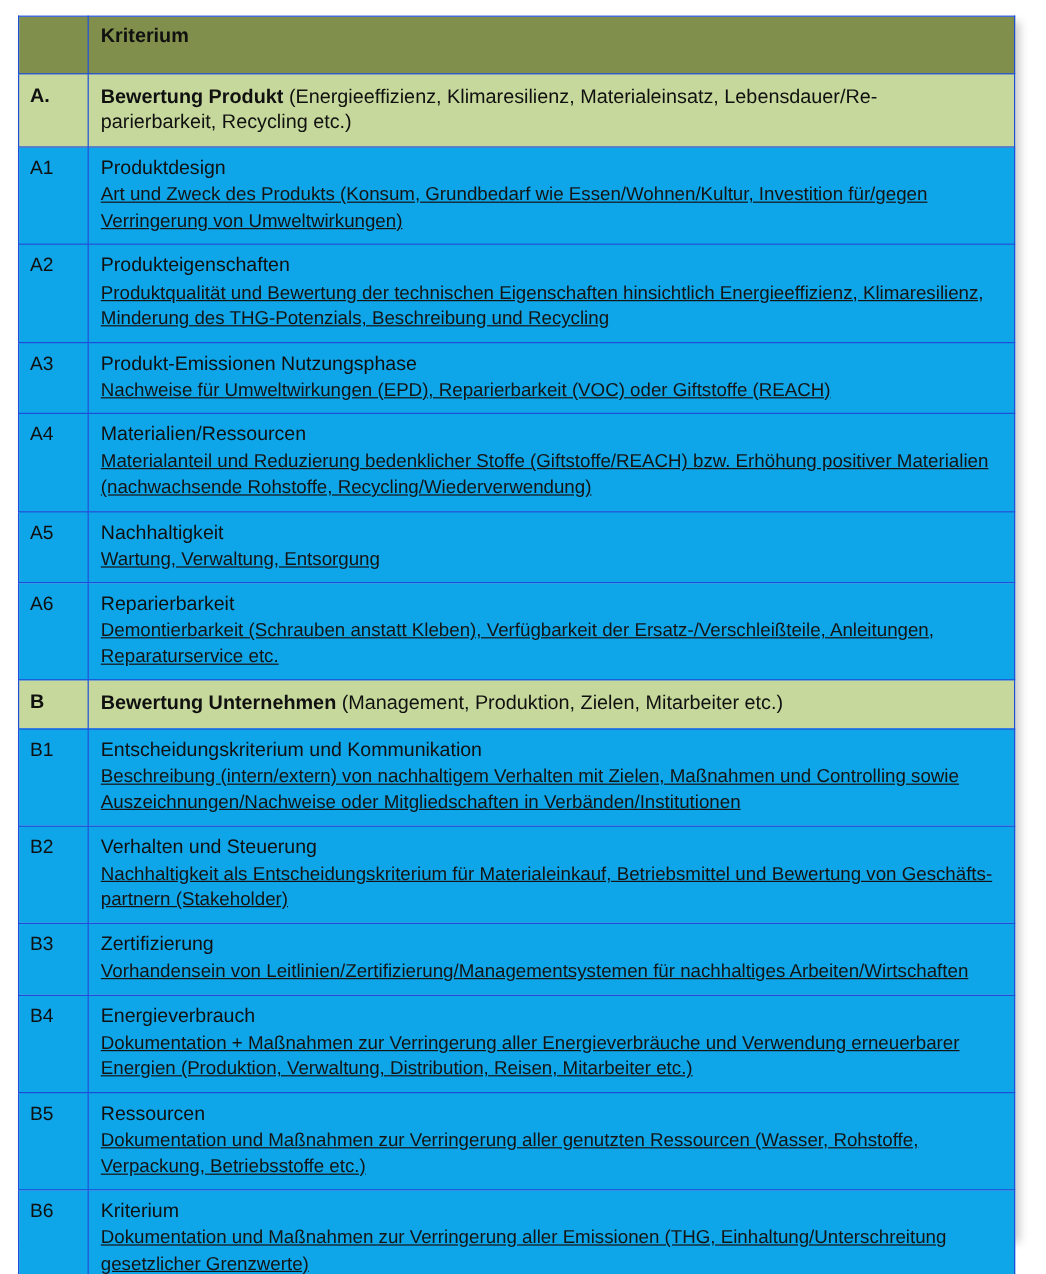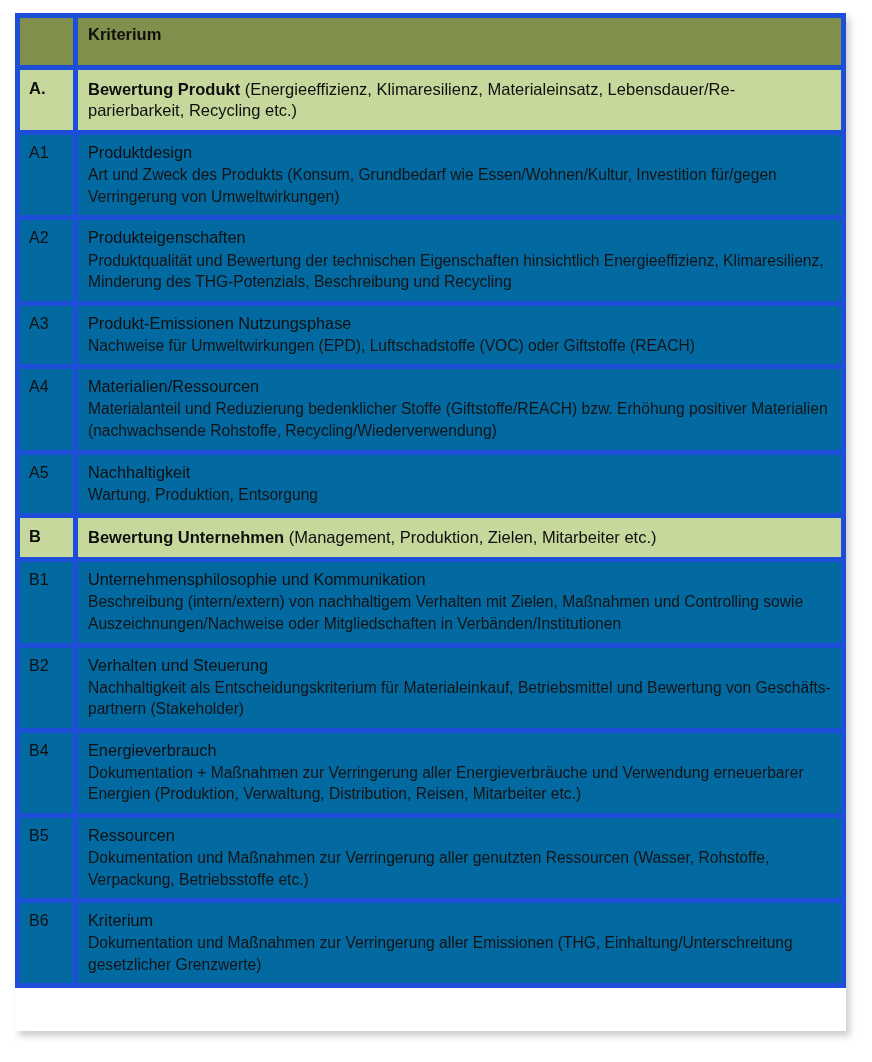--- a/index.html
+++ b/index.html
@@ -36,21 +36,21 @@
     position: absolute;
     left: 15px;
     top: 13px;
     width: 831px;
     border-collapse: collapse;
     table-layout: fixed;
     background: #ffffff;
   }
 
   table.criteria td {
-    border: 5px solid #1d4ed8;
+    border: 1px solid #1d4ed8;
     vertical-align: top;
     padding: 0;
   }
 
   .col-code {
     width: 58px;
   }
 
   
   tr.row-header td {
@@ -84,21 +84,21 @@
     color: #101010;
     padding: 9px 8px 9px 10px;
     line-height: 1.28;
   }
   .section-text b {
     font-weight: bold;
   }
 
   
   tr.row-item td {
-    background: #0369a1;
+    background: #0ea5e9;
   }
   .item-code {
     font-size: 16px;
     color: #101010;
     padding: 8px 0 8px 9px;
     line-height: 1.2;
   }
   .item-body {
     padding: 7px 8px 8px 10px;
   }
@@ -110,20 +110,21 @@
   }
   .item-desc {
     font-size: 15.6px;
     color: #141414;
     line-height: 1.38;
     margin-top: 1px;
   }
   .item-desc .ln {
     display: block;
     white-space: nowrap;
+    text-decoration: underline;
   }
 </style>
 </head>
 <body>
 
 <div id="page">
   <div class="table-shadow"></div>
   <table class="criteria">
     <colgroup>
       <col class="col-code">
@@ -175,21 +176,21 @@
           </td>
         </tr>
         <tr class="row-item">
           <td>
             <div class="item-code">A3</div>
           </td>
           <td>
             <div class="item-body">
               <div class="item-title">Produkt-Emissionen Nutzungsphase</div>
               <div class="item-desc">
-                <span class="ln">Nachweise für Umweltwirkungen (EPD), Luftschadstoffe (VOC) oder Giftstoffe (REACH)</span>
+                <span class="ln">Nachweise für Umweltwirkungen (EPD), Reparierbarkeit (VOC) oder Giftstoffe (REACH)</span>
               </div>
             </div>
           </td>
         </tr>
         <tr class="row-item">
           <td>
             <div class="item-code">A4</div>
           </td>
           <td>
             <div class="item-body">
@@ -202,57 +203,84 @@
           </td>
         </tr>
         <tr class="row-item">
           <td>
             <div class="item-code">A5</div>
           </td>
           <td>
             <div class="item-body">
               <div class="item-title">Nachhaltigkeit</div>
               <div class="item-desc">
-                <span class="ln">Wartung, Produktion, Entsorgung</span>
+                <span class="ln">Wartung, Verwaltung, Entsorgung</span>
+              </div>
+            </div>
+          </td>
+        </tr>
+        <tr class="row-item">
+          <td>
+            <div class="item-code">A6</div>
+          </td>
+          <td>
+            <div class="item-body">
+              <div class="item-title">Reparierbarkeit</div>
+              <div class="item-desc">
+                <span class="ln">Demontierbarkeit (Schrauben anstatt Kleben), Verfügbarkeit der Ersatz-/Verschleißteile, Anleitungen,</span>
+                <span class="ln">Reparaturservice etc.</span>
               </div>
             </div>
           </td>
         </tr>
         <tr class="row-section">
           <td>
             <div class="section-code">B</div>
           </td>
           <td>
             <div class="section-text"><b>Bewertung Unternehmen</b><span> (Management, Produktion, Zielen, Mitarbeiter etc.)</span></div>
           </td>
         </tr>
         <tr class="row-item">
           <td>
             <div class="item-code">B1</div>
           </td>
           <td>
             <div class="item-body">
-              <div class="item-title">Unternehmensphilosophie und Kommunikation</div>
+              <div class="item-title">Entscheidungskriterium und Kommunikation</div>
               <div class="item-desc">
                 <span class="ln">Beschreibung (intern/extern) von nachhaltigem Verhalten mit Zielen, Maßnahmen und Controlling sowie</span>
                 <span class="ln">Auszeichnungen/Nachweise oder Mitgliedschaften in Verbänden/Institutionen</span>
               </div>
             </div>
           </td>
         </tr>
         <tr class="row-item">
           <td>
             <div class="item-code">B2</div>
           </td>
           <td>
             <div class="item-body">
               <div class="item-title">Verhalten und Steuerung</div>
               <div class="item-desc">
                 <span class="ln">Nachhaltigkeit als Entscheidungskriterium für Materialeinkauf, Betriebsmittel und Bewertung von Geschäfts-</span>
                 <span class="ln">partnern (Stakeholder)</span>
+              </div>
+            </div>
+          </td>
+        </tr>
+        <tr class="row-item">
+          <td>
+            <div class="item-code">B3</div>
+          </td>
+          <td>
+            <div class="item-body">
+              <div class="item-title">Zertifizierung</div>
+              <div class="item-desc">
+                <span class="ln">Vorhandensein von Leitlinien/Zertifizierung/Managementsystemen für nachhaltiges Arbeiten/Wirtschaften</span>
               </div>
             </div>
           </td>
         </tr>
         <tr class="row-item">
           <td>
             <div class="item-code">B4</div>
           </td>
           <td>
             <div class="item-body">

